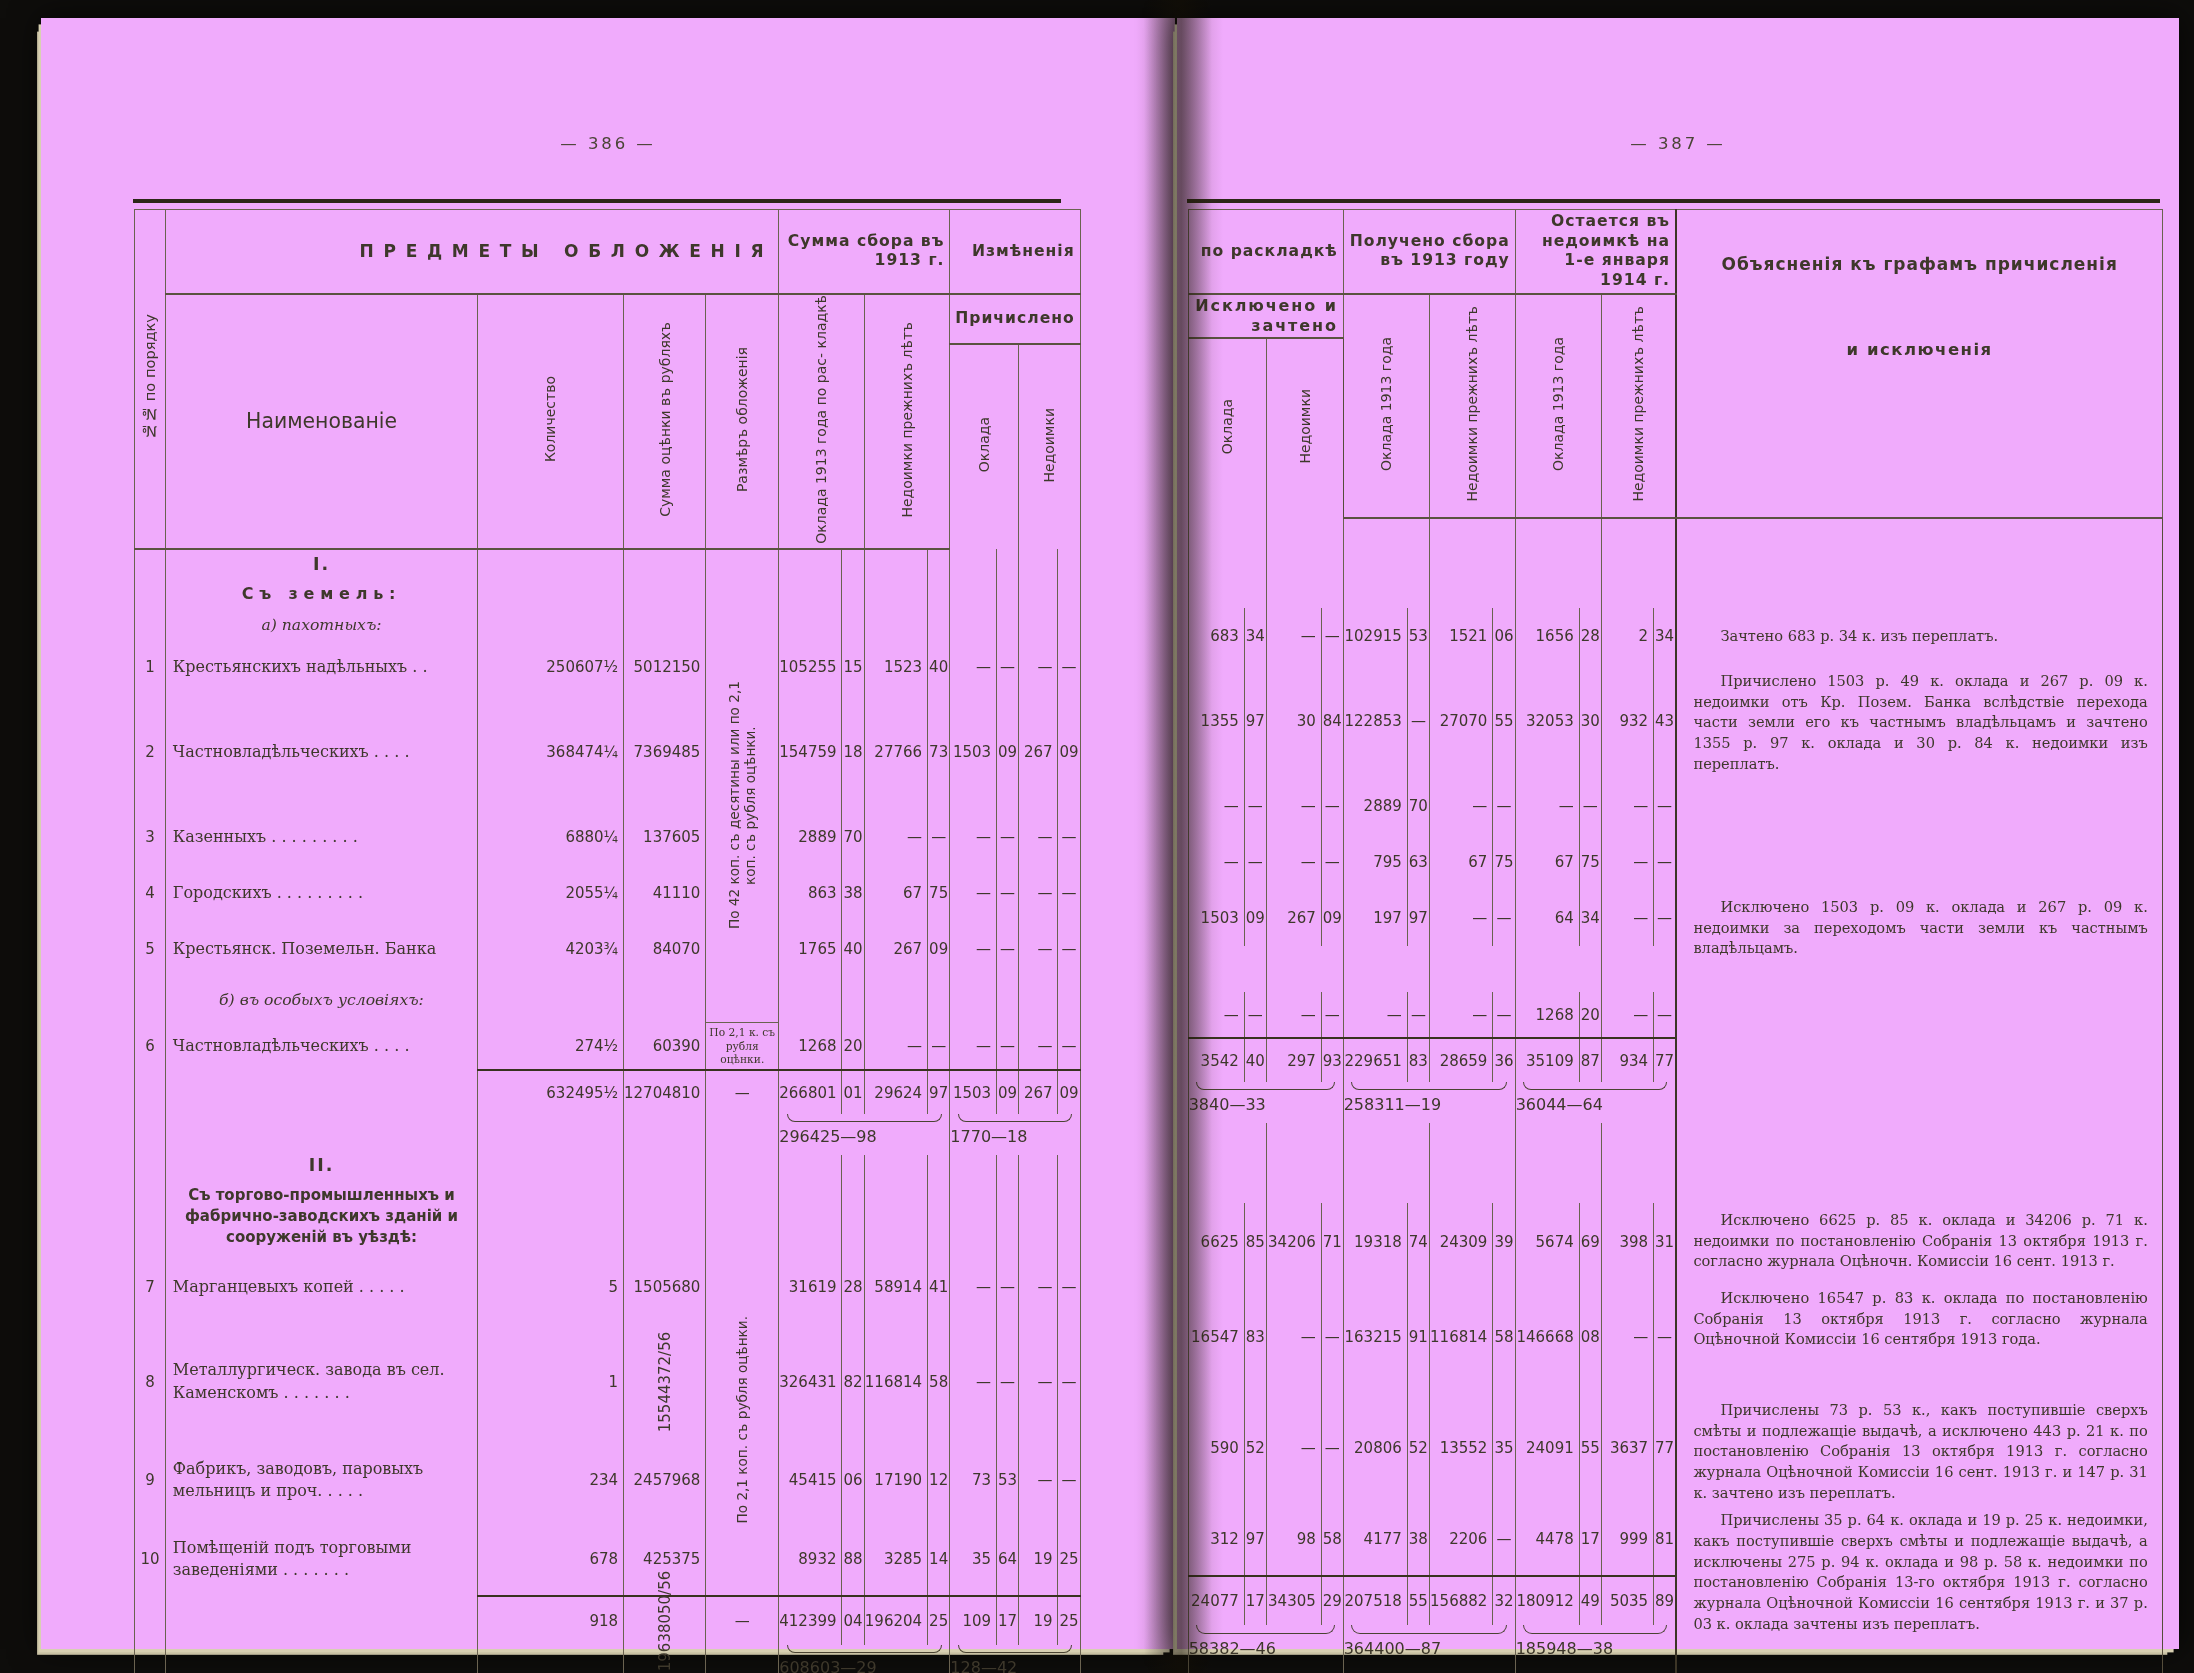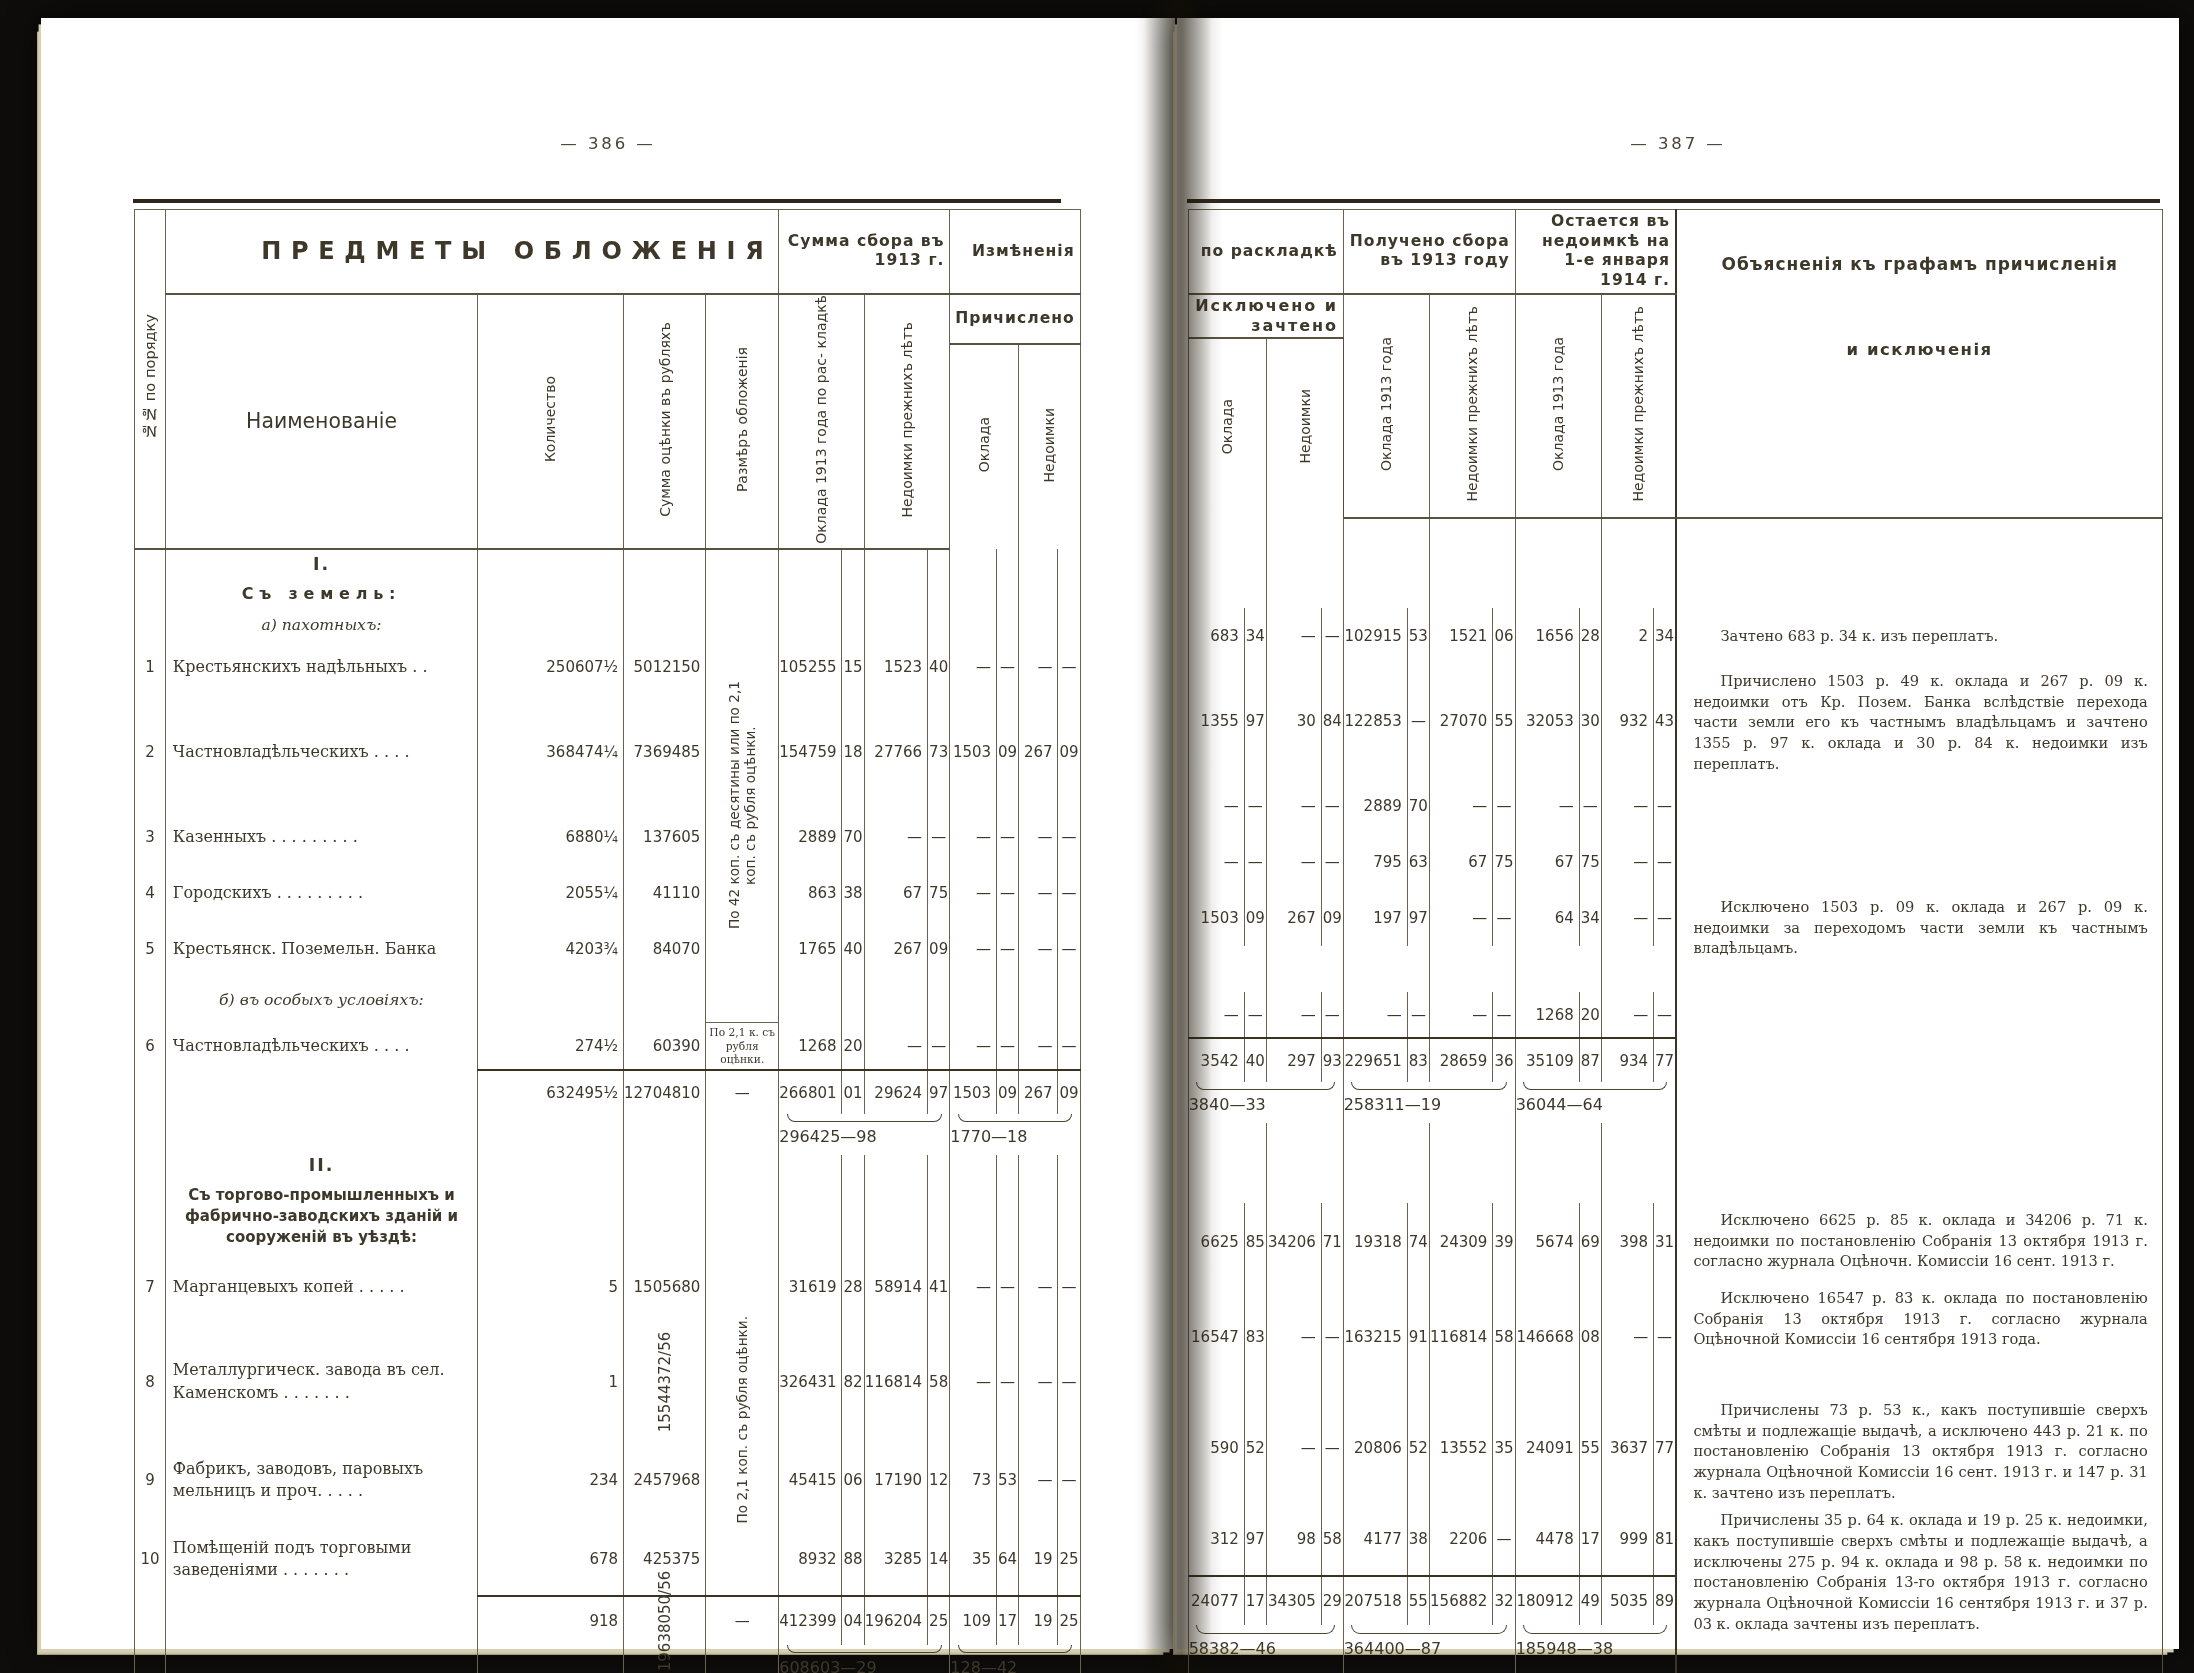--- a/index.html
+++ b/index.html
@@ -1,39 +1,39 @@
 <!DOCTYPE html>
 <html style="font-size:7.8px"><head>
 <meta charset="utf-8">
 <style>
   html,body{margin:0;padding:0;}
   body{background:#0e0d0b;width:2194px;height:1674px;position:relative;overflow:hidden;
        font-family:"DejaVu Serif",serif;color:#3e382b;}
   .scene{position:absolute;inset:0;}
-  .page{position:absolute;background:#ffffff;box-shadow:-3.9px 4.9px 0 -1.5px #d8d0b2,-7.8px 9.7px 0 -3.9px #c9c1a4,0 0 29px rgba(0,0,0,.7);}
+  .page{position:absolute;background:#f0abfc;box-shadow:-3.9px 4.9px 0 -1.5px #d8d0b2,-7.8px 9.7px 0 -3.9px #c9c1a4,0 0 29px rgba(0,0,0,.7);}
   .page.left{left:41px;top:17.5px;width:1134px;height:1631px;}
   .page.right{left:1177px;top:17.5px;width:1002px;height:1631px;}
   .page.left::after{content:'';position:absolute;right:0;top:0;bottom:0;width:39px;
      background:linear-gradient(to right,rgba(0,0,0,0),rgba(55,45,25,.28));}
   .page.right::after{content:'';position:absolute;left:0;top:0;bottom:0;width:46px;
      background:linear-gradient(to left,rgba(0,0,0,0),rgba(55,45,25,.32));}
   .pageno{position:absolute;top:116px;width:100%;text-align:center;font:16.5px "DejaVu Sans",sans-serif;letter-spacing:2.9px;color:#4a4436;}
   .toprule{position:absolute;top:181px;height:4.4px;background:#2c2718;}
   .page.left .toprule{left:92px;width:928px;}
   .page.right .toprule{left:9.7px;width:973px;}
   .tblwrap{position:absolute;top:191px;}
   .page.left .tblwrap{left:93px;}
   .page.right .tblwrap{left:10.7px;}
   table{border-collapse:collapse;table-layout:fixed;}
   td{border-left:1px solid #6a6250;border-right:1px solid #6a6250;padding:0;vertical-align:middle;
      font:15.6px "DejaVu Serif",serif;color:#3e382b;overflow:visible;}
   tr.hA td,tr.hB td,tr.hC td{border-top:1px solid #6a6250;border-bottom:2.9px double #5a5240;}
   tr.hC td,.vert{border-top:none;}
   td.gh{font:bold 15.6px "DejaVu Sans",sans-serif;text-align:right;letter-spacing:1px;line-height:1.25;padding:0 4.9px;}
-  td.big{font-size:24px;letter-spacing:9.7px;margin-top:21px;}
+  td.big{font-size:17px;letter-spacing:9.7px;margin-top:21px;}
   td.inv{font-weight:800;letter-spacing:1.9px;font-size:16px;}
   td.namehead{font:20.4px "DejaVu Sans",sans-serif;text-align:center;border-bottom:none;}
   td.vert{text-align:center;border-bottom:none;}
   tr.hC td.vert{border-bottom:none;}
   .rot{writing-mode:vertical-rl;transform:rotate(180deg);display:inline-block;
        font:14px "DejaVu Sans",sans-serif;line-height:1.3;max-height:273px;}
   .hnum{font-size:14.6px;}
   .rt{font:13.6px "DejaVu Sans",sans-serif;}
   .relv{position:relative;}
   .rotn{position:absolute;left:50%;top:50%;transform:translate(-50%,-50%) rotate(-90deg);

